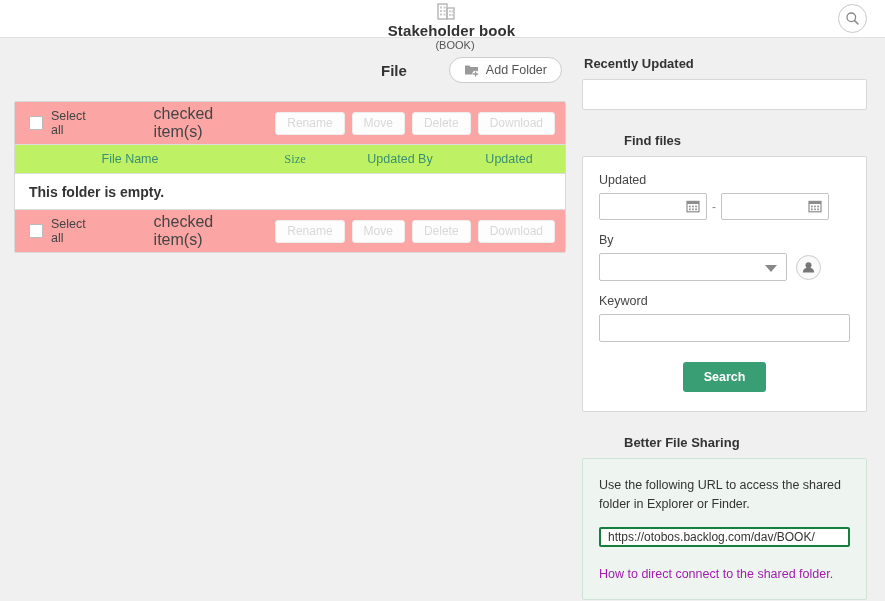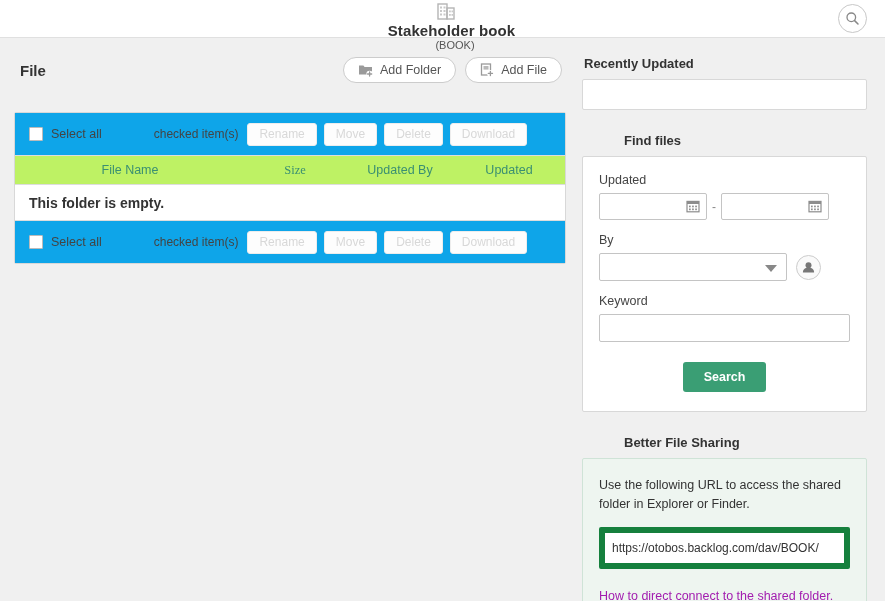--- a/index.html
+++ b/index.html
@@ -39,53 +39,53 @@
     cursor: pointer;
   }
 
   
   .page { display: flex; padding: 18px 14px 0 14px; }
   .left { width: 552px; flex: 0 0 552px; }
   .right { width: 285px; flex: 0 0 285px; margin-left: 16px; }
 
   
   .file-head {
-    display: flex; align-items: center; justify-content: space-between;
-    margin-bottom: 28px; padding: 0 4px 0 6px; height: 28px;
+    display: flex; align-items: center; justify-content: flex-end;
+    margin-bottom: 17px; padding: 0 4px 0 6px; height: 28px; gap: 42px;
   }
   .file-head h2 { margin: 0; font-size: 15px; font-weight: bold; color: #333; }
   .pill-row { display: flex; gap: 9px; }
   .pill {
     display: inline-flex; align-items: center; gap: 7px;
     height: 26px; padding: 0 14px;
     border: 1px solid #cccccc; border-radius: 14px;
     background: #ffffff; color: #555555; font-size: 12.5px;
     cursor: pointer; white-space: nowrap;
   }
 
   
   .file-panel {
     background: #ffffff;
     border: 1px solid #d8d8d8;
     border-radius: 2px;
   }
   .bulkbar {
     display: flex; align-items: center;
     height: 43px; padding: 0 10px 0 14px;
-    background: #0ea5e9;
+    background: #fca5a5;
     border-bottom: 1px solid #dddddd;
   }
   .bulkbar.bottom { border-bottom: none; border-top: 1px solid #dddddd; }
   .chk {
     width: 14px; height: 14px; border: 1px solid #bbbbbb;
     background: #ffffff; border-radius: 1px; display: inline-block;
     cursor: pointer; flex: 0 0 auto;
   }
   .chk-label { font-size: 12.5px; color: #444444; margin-left: 8px; cursor: pointer; }
-  .checked-text { font-size: 12px; color: #444444; margin-left: 52px; margin-right: 9px; }
+  .checked-text { font-size: 16px; color: #444444; margin-left: 52px; margin-right: 9px; }
   .btn-dis {
     height: 23px; padding: 0 11px; margin-right: 7px;
     border: 1px solid #ededed; border-radius: 3px;
     background: #fdfdfd; color: #d8d8d8; font-size: 12px;
     font-family: "Liberation Sans", sans-serif;
     cursor: default;
   }
   .btn-dis:last-child { margin-right: 0; }
 
   .col-head {
@@ -159,22 +159,22 @@
     font-size: 12.5px; font-weight: bold; padding: 8px 21px;
     font-family: "Liberation Sans", sans-serif; cursor: pointer;
   }
 
   .share-box {
     background: #eef5f0; border: 1px solid #cfe3d7; border-radius: 2px;
     padding: 17px 16px 18px 16px;
   }
   .share-text { font-size: 12.5px; color: #333333; line-height: 1.55; margin: 0 0 12px 0; }
   .url-inp {
-    width: 100%; height: 42px;
-    border: 6px solid #15803d; border-radius: 2px; background: #ffffff;
+    width: 100%; height: 20px;
+    border: 2px solid #15803d; border-radius: 2px; background: #ffffff;
     font-size: 12px; color: #333333; padding: 0 7px;
     font-family: "Liberation Sans", sans-serif;
     cursor: text;
   }
   .share-link {
     display: block; margin-top: 20px;
     font-size: 12.5px; color: #a21caf; text-decoration: none; cursor: pointer;
   }
 </style>
 </head>
@@ -218,29 +218,20 @@
       <div class="pill-row">
         <button class="pill">
           <svg width="15" height="14" viewBox="0 0 15 14">
             <path d="M1 2.5h4.4l1.2 1.6H14v7.4H1z" fill="#9a9a9a"></path>
             <circle cx="11.6" cy="11" r="3.2" fill="#ffffff"></circle>
             <path d="M11.6 8.9v4.2M9.5 11h4.2" stroke="#9a9a9a" stroke-width="1.3" stroke-linecap="round"></path>
           </svg>
           <span>Add Folder</span>
         </button>
 
-        <button class="pill">
-          <svg width="14" height="14" viewBox="0 0 14 14">
-            <rect x="1.5" y="1" width="9" height="11" fill="none" stroke="#9a9a9a" stroke-width="1.3"></rect>
-            <rect x="3.5" y="3" width="5" height="3.6" fill="#b9b9b9"></rect>
-            <circle cx="10.4" cy="10.4" r="3.3" fill="#ffffff"></circle>
-            <path d="M10.4 8.3v4.2M8.3 10.4h4.2" stroke="#9a9a9a" stroke-width="1.3" stroke-linecap="round"></path>
-          </svg>
-          <span>Add File</span>
-        </button>
 
       </div>
     </div>
 
     <div class="file-panel">
 
       <div class="bulkbar">
         <span class="chk"></span>
         <span class="chk-label">Select all</span>
         <span class="checked-text">checked item(s)</span>

